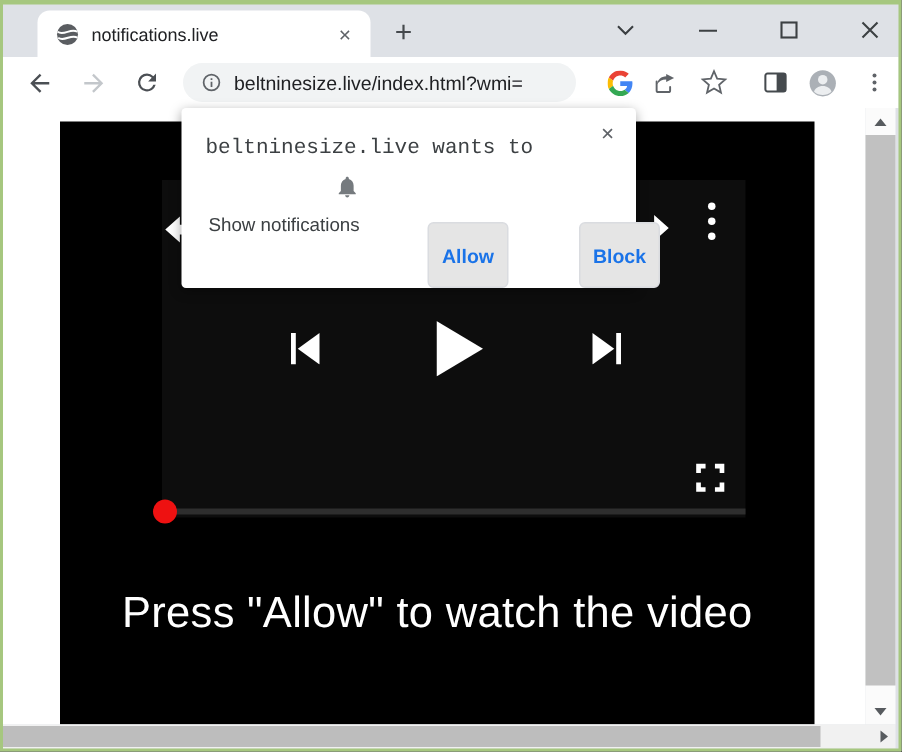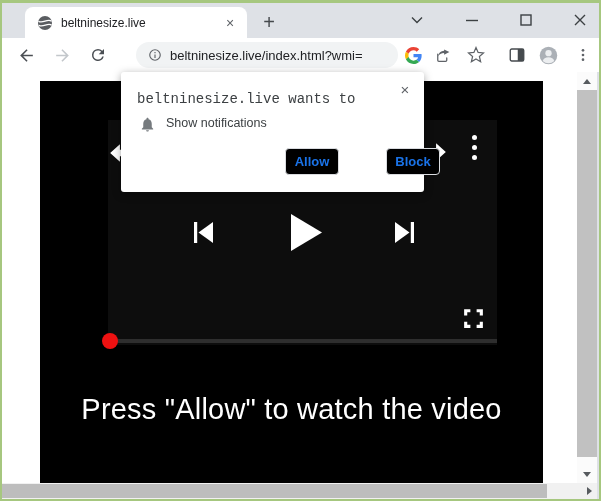--- a/index.html
+++ b/index.html
@@ -32,21 +32,21 @@
     display:flex; align-items:center; justify-content:center;
     color:#45494d; font-size:20px; font-weight:400; border-radius:50%; }
   .winctl { position:absolute; top:0; height:33px; width:42px;
     display:flex; align-items:center; justify-content:center; }
 
   
   .toolbar { left:2px; top:38px; width:597px; height:34px; background:#ffffff; z-index:5; }
   .nav-btn { position:absolute; top:3px; width:28px; height:28px;
     display:flex; align-items:center; justify-content:center; border-radius:50%; }
   .omnibox {
-    position:absolute; left:134px; top:4px; width:262px; height:26px;
+    position:absolute; left:120px; top:4px; width:262px; height:26px;
     background:#f1f3f4; border-radius:13px;
     display:flex; align-items:center; padding:0 12px;
   }
   .url { font-size:13px; color:#202124; margin-left:8px; white-space:nowrap; overflow:hidden; }
   .tb-icon { position:absolute; top:4px; width:26px; height:26px;
     display:flex; align-items:center; justify-content:center; border-radius:50%; }
 
   
   .content { left:2px; top:72px; width:575px; height:411px; background:#ffffff; overflow:hidden; z-index:1; }
   .video-box { position:absolute; left:38px; top:9px; width:503px; height:402px; background:#000000; }
@@ -61,23 +61,23 @@
     color:#ffffff; font-size:29px; letter-spacing:0.2px; white-space:nowrap; }
 
   
   .dialog {
     left:121px; top:72px; width:303px; height:120px; background:#ffffff;
     border-radius:3px; box-shadow:0 2px 8px rgba(0,0,0,0.35); z-index:30;
   }
   .dlg-close { position:absolute; right:10px; top:8px; width:18px; height:18px;
     color:#5f6368; font-size:15px; display:flex; align-items:center; justify-content:center; }
   .dlg-title { position:absolute; left:16px; top:19px; font-size:14px; color:#3c4043;font-family:Liberation Mono, monospace; }
-  .dlg-row { position:absolute; left:18px; top:44px; display:flex; align-items:flex-start; gap:10px; }
+  .dlg-row { position:absolute; left:18px; top:44px; display:flex; align-items:flex-end; gap:10px;flex-direction:column; }
   .dlg-perm { font-size:12.5px; color:#3c4043; }
-  .dlg-btn { position:absolute; top:76px; width:54px; height:27px; background:#000000;
+  .dlg-btn { position:absolute; top:76px; width:54px; height:44px; background:#e5e5e5;
     border:1px solid #dadce0; border-radius:4px; color:#1a73e8; font-size:13px;
     font-weight:700; font-family:inherit; display:flex; align-items:center; justify-content:center; }
   .dlg-allow { left:164px; } .dlg-block { left:230px;margin-left:35px; }
 
   
   .vscroll { left:577px; top:72px; width:20px; height:411px; background:#fbfbfb; z-index:40; }
   .vthumb { position:absolute; left:0; top:18px; width:20px; height:367px; background:#c1c1c1; }
   .tri-up { width:0; height:0; border-left:4px solid transparent; border-right:4px solid transparent;
     border-bottom:5px solid #575b5f; position:absolute; left:6px; top:7px; }
   .tri-down { width:0; height:0; border-left:4px solid transparent; border-right:4px solid transparent;
@@ -91,21 +91,21 @@
 <body>
 
 <div class="abs titlebar">
   <div class="tab">
     <span style="display:flex">
       <svg width="16" height="16" viewBox="0 0 16 16">
         <circle cx="8" cy="8" r="7" fill="#5a5d61"></circle>
         <path d="M1.5 6.2 C5.5 9.2, 10.5 3.2, 14.5 6.2 M1.8 10.2 C5.8 13.2, 10.8 7.2, 14.6 10.2" stroke="#ffffff" fill="none" stroke-width="1.3"></path>
       </svg>
     </span>
-    <span class="tab-title">beltninesize.live</span>
+    <span class="tab-title">notifications.live</span>
     <span class="tab-close">×</span>
   </div>
   <div class="newtab-btn">+</div>
 
   <div class="winctl" style="left:394px">
     <svg width="14" height="14" viewBox="0 0 14 14">
       <path d="M2 4.5l5 5 5-5" stroke="#3c4043" stroke-width="1.4" fill="none"></path>
     </svg>
   </div>
   <div class="winctl" style="left:449px">

